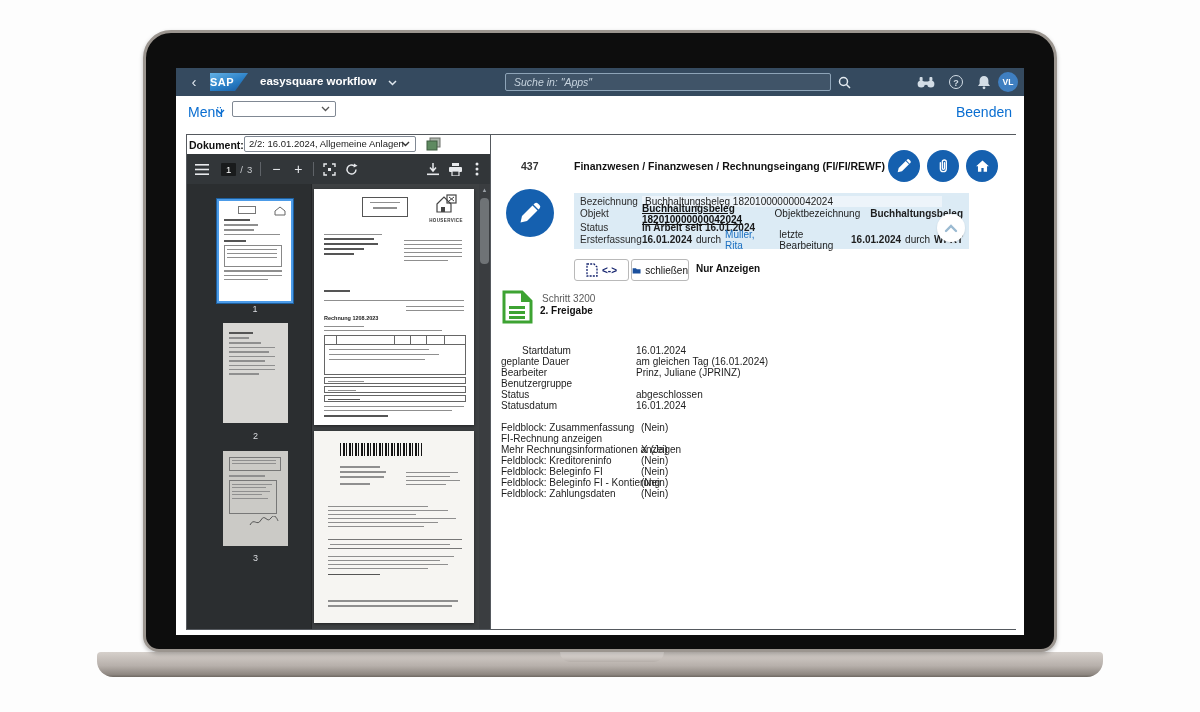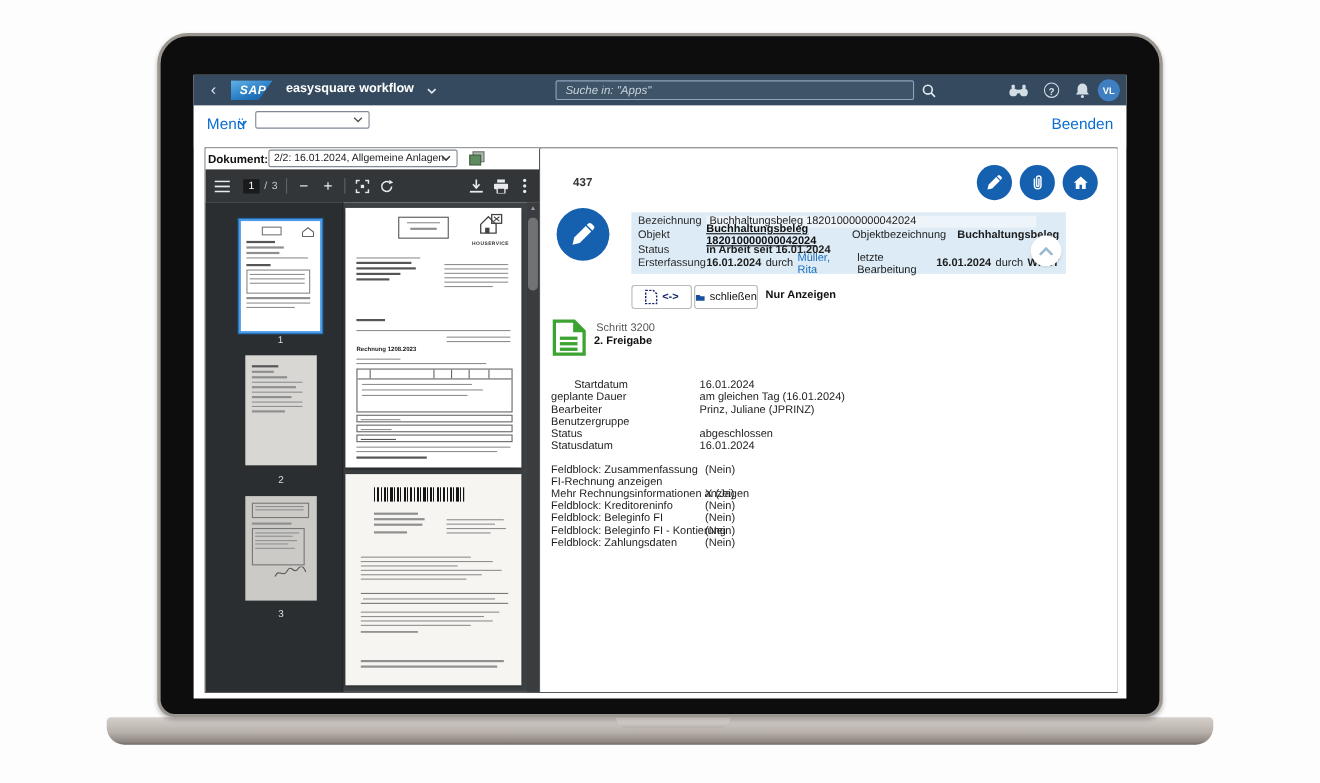--- a/index.html
+++ b/index.html
@@ -17,21 +17,21 @@
     background:#0d0d0d; border:3px solid #9b958f; border-radius:28px 28px 16px 16px;
     box-shadow:0 2px 4px rgba(0,0,0,.25); }
   .screen-content { left:176px; top:68px; width:848px; height:567px; background:#ffffff; overflow:hidden; }
 
   
   .shellbar { left:0; top:0; width:848px; height:28px; background:#354a5f; }
   .shell-back { left:10px; top:5px; width:16px; height:18px; color:#dfe7ee; font-size:15px; line-height:18px; text-align:center; cursor:pointer; }
   .sap-logo { left:34px; top:5px; width:38px; height:18px;
     background:linear-gradient(160deg,#63b1e5 0%,#2a7fc6 55%,#15589e 100%);
     clip-path:polygon(0 0,100% 0,66% 100%,0 100%);
-    color:#fff; font-weight:bold; font-style:italic; font-size:11px; line-height:18px; padding-left:8px; letter-spacing:.5px; }
+    color:#fff; font-weight:bold; font-size:11px; line-height:18px; padding-left:0; letter-spacing:.5px; }
   .app-title { left:84px; top:7px; color:#ffffff; font-size:11.5px; font-weight:bold; }
   .title-chev { left:212px; top:12px; }
   .shell-search { left:329px; top:5px; width:326px; height:18px; background:rgba(255,255,255,.06);
     border:1px solid #8ea4b8; border-radius:2px; color:#c6d3de; font-style:italic; font-size:10.5px;
     padding:0 8px; outline:none; font-family:"Liberation Sans",sans-serif; }
   .shell-search::placeholder { color:#c6d3de; font-style:italic; }
   .icon-btn { width:20px; height:20px; display:flex; align-items:center; justify-content:center; cursor:pointer; }
   .help-circle { width:14px; height:14px; border:1.5px solid #d3dde6; border-radius:50%; color:#d3dde6;
     font-size:9px; font-weight:bold; text-align:center; line-height:14px; }
   .avatar { left:822px; top:4px; width:20px; height:20px; border-radius:50%; background:#3f7fc1;
@@ -403,20 +403,21 @@
 
           <div class="abs vscroll">
             <div class="up">▲</div>
             <div class="abs vthumb"></div>
           </div>
         </div>
       </div>
 
       <div class="abs wf-panel">
         <span class="abs wf-number">437</span>
+        <span class="abs wf-title">Finanzwesen / Finanzwesen / Rechnungseingang (FI/FI/REWF)</span>
 
         <div class="abs circle-btn" style="left:396px;top:15px;">
           <svg width="16" height="16" viewBox="0 0 24 24">
               <path d="M14.5 4.5l5 5L9 20l-6.5 1.5L4 15 14.5 4.5z" fill="#fff"></path>
               <path d="M16.5 2.5a2.4 2.4 0 0 1 3.4 0l1.6 1.6a2.4 2.4 0 0 1 0 3.4l-1 1-5-5 1-1z" fill="#fff"></path>
             </svg>
         </div>
         <div class="abs circle-btn" style="left:435px;top:15px;">
           <svg width="16" height="16" viewBox="0 0 24 24">
               <path d="M8 7v9a4.5 4.5 0 0 0 9 0V6a3 3 0 0 0-6 0v9.5a1.6 1.6 0 0 0 3.2 0V7" fill="none" stroke="#fff" stroke-width="2" stroke-linecap="round"></path>

